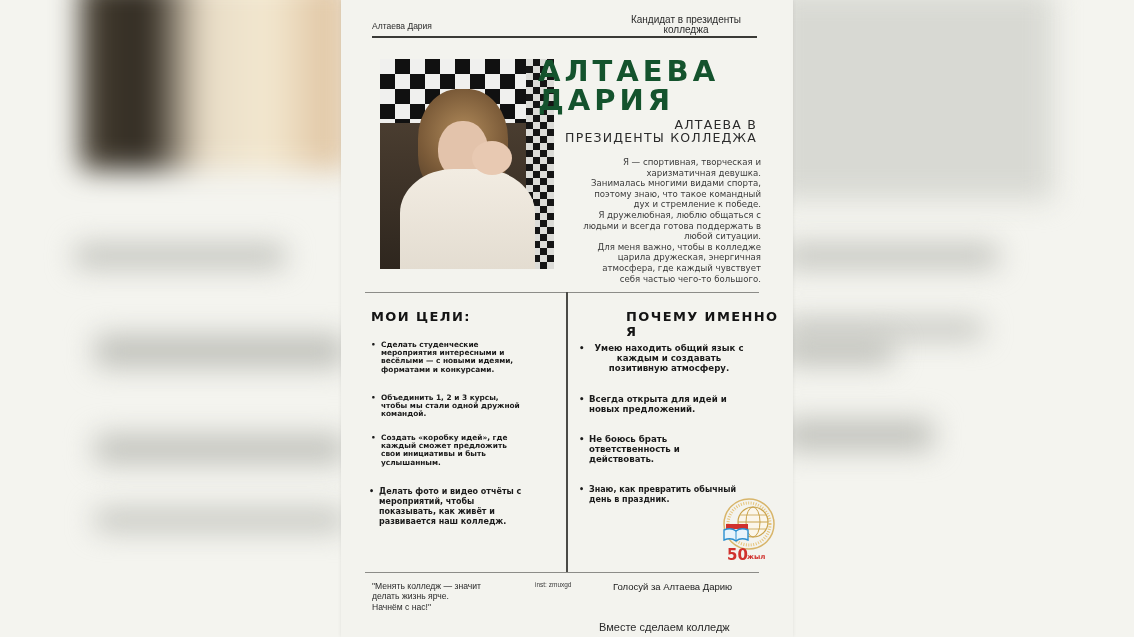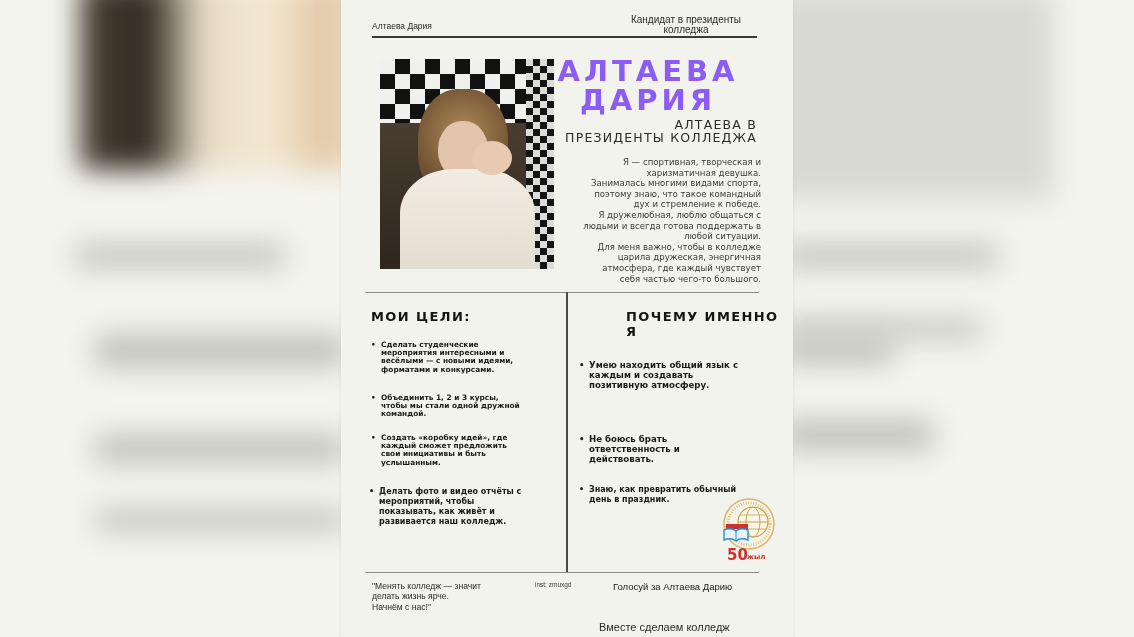--- a/index.html
+++ b/index.html
@@ -58,23 +58,23 @@
       background-size: 14px 14px;
       background-position: 0 0, 7px 7px;
     }
     .photo .booth { position: absolute; left: 0; top: 64px; width: 146px; height: 146px; background: linear-gradient(#4a3d30, #2e261e); }
     .photo .hair { position: absolute; left: 38px; top: 30px; width: 90px; height: 110px; border-radius: 45% 45% 40% 40%; background: radial-gradient(circle at 50% 40%, #b08a5a 0%, #7a5a38 55%, #4a3826 100%); }
     .photo .face { position: absolute; left: 58px; top: 62px; width: 50px; height: 58px; border-radius: 48%; background: #e3c3ab; }
     .photo .sweater { position: absolute; left: 20px; top: 110px; width: 135px; height: 110px; border-radius: 40% 40% 0 0; background: linear-gradient(#f2ece2, #e2dbcf); }
     .photo .hands { position: absolute; left: 92px; top: 82px; width: 40px; height: 34px; border-radius: 50%; background: #e8c9b2; }
 
     .title-name {
-      position: absolute; right: 35px; top: 57px; width: 220px; text-align: center;
+      position: absolute; right: 35px; top: 57px; width: 220px; text-align: left;
       font-family: "DejaVu Sans", sans-serif; font-weight: bold;
-      font-size: 29px; letter-spacing: 4px; line-height: 29px; color: #8b5cf6;
+      font-size: 29px; letter-spacing: 4px; line-height: 29px; color: #14532d;
     }
     .title-role {
       position: absolute; right: 36px; top: 118px; width: 220px; text-align: right;
       font-family: "DejaVu Sans", sans-serif; font-size: 12.5px; letter-spacing: 1.2px; line-height: 13px; color: #2a2a2a;
     }
     .bio {
       position: absolute; right: 32px; top: 157px; width: 200px; text-align: right;
       font-family: "DejaVu Sans", sans-serif; font-size: 8.6px; line-height: 10.6px; color: #3a3a3a;
     }
 
@@ -169,21 +169,22 @@
   <div class="v-rule"></div>
   <div class="bot-rule"></div>
 
   <div class="col-head goals-head">МОИ ЦЕЛИ:</div>
   <div class="bullet goal" style="top:341px;">Сделать студенческие мероприятия интересными и весёлыми — с новыми идеями, форматами и конкурсами.</div>
   <div class="bullet goal" style="top:394px;">Объединить 1, 2 и 3 курсы, чтобы мы стали одной дружной командой.</div>
   <div class="bullet goal" style="top:434px;">Создать «коробку идей», где каждый сможет предложить свои инициативы и быть услышанным.</div>
   <div class="bullet goal" style="top:487px;font-size:8px;line-height:10px;width:160px;left:28px;">Делать фото и видео отчёты с мероприятий, чтобы показывать, как живёт и развивается наш колледж.</div>
 
   <div class="col-head why-head">ПОЧЕМУ ИМЕННО Я</div>
-  <div class="bullet why" style="top:360px;">Умею находить общий язык с каждым и создавать позитивную атмосферу.</div>
+  <div class="bullet why" style="top:343px;text-align:center;">Умею находить общий язык с каждым и создавать позитивную атмосферу.</div>
+  <div class="bullet why" style="top:394px;width:160px;">Всегда открыта для идей и новых предложений.</div>
   <div class="bullet why" style="top:434px;width:120px;">Не боюсь брать ответственность и действовать.</div>
   <div class="bullet why" style="top:485px;font-size:8px;line-height:10px;">Знаю, как превратить обычный день в праздник.</div>
 
   <svg class="logo" viewBox="0 0 64 64">
     <circle cx="34" cy="26" r="25" fill="none" stroke="#d8b56a" stroke-width="1.5"></circle>
     <circle cx="34" cy="26" r="21" fill="none" stroke="#e7c57c" stroke-width="3" stroke-dasharray="1 1.5"></circle>
     <circle cx="38" cy="24" r="15" fill="#fbf6ea" stroke="#c9a24a" stroke-width="1.2"></circle>
     <ellipse cx="38" cy="24" rx="7" ry="15" fill="none" stroke="#c9a24a" stroke-width="1"></ellipse>
     <line x1="23" y1="24" x2="53" y2="24" stroke="#c9a24a" stroke-width="1"></line>
     <line x1="25" y1="17" x2="51" y2="17" stroke="#c9a24a" stroke-width="0.8"></line>

